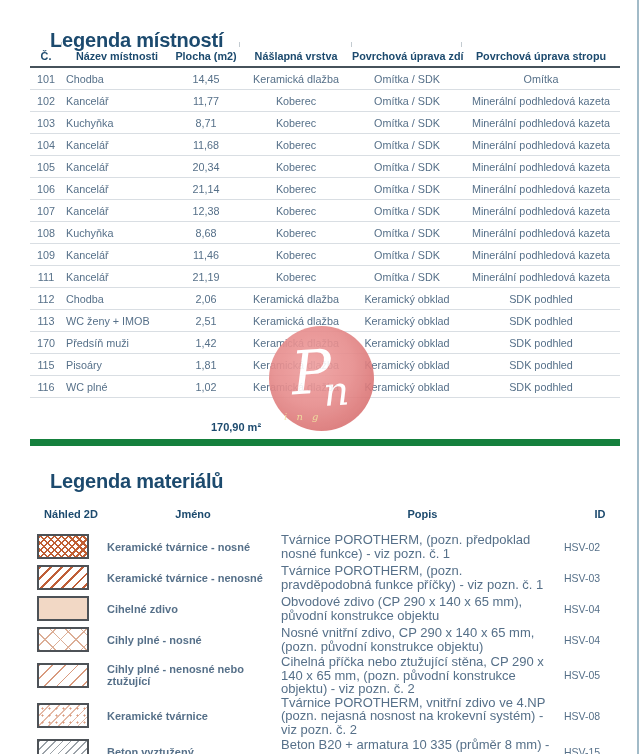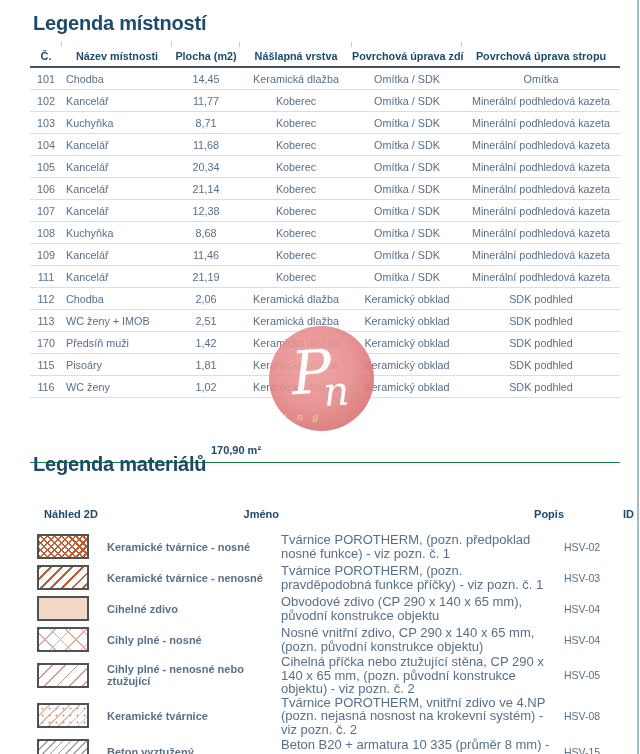--- a/index.html
+++ b/index.html
@@ -1,46 +1,46 @@
 <!DOCTYPE html>
 <html><head>
 <meta charset="utf-8">
 <style>
   html,body{margin:0;padding:0;background:#fff;}
   .page{position:relative;width:640px;height:754px;background:#ffffff;overflow:hidden;
         font-family:"Liberation Sans","DejaVu Sans",sans-serif;}
   .right-border{position:absolute;top:0;right:1px;width:2px;height:754px;background:#a2bbc8;}
 
-  h1.section-title{position:absolute;left:33px;margin:0;font-size:20px;line-height:24px;
+  h1.section-title{position:absolute;left:33px;margin:17px;font-size:20px;line-height:24px;
         font-weight:700;color:#1c4a6e;letter-spacing:-0.2px;}
   #rooms-title{top:11px;}
   #mats-title{top:452px;}
 
   
   table.rooms{position:absolute;left:30px;top:45px;width:590px;border-collapse:collapse;
         table-layout:fixed;font-size:10.8px;color:#567089;}
   table.rooms th{height:21px;font-size:10.8px;font-weight:700;color:#1c4a6e;
         border-bottom:2px solid #46525b;text-align:center;padding:0;white-space:nowrap;position:relative;}
   table.rooms td{height:21px;border-bottom:1px solid #d9dee3;text-align:center;padding:0;
         white-space:nowrap;overflow:hidden;position:relative;}
   table.rooms td.c1{text-align:left;padding-left:4px;margin-top:48px;}
   table.rooms tbody td + td::after{content:"";position:absolute;left:-1px;bottom:-3px;
         width:1px;height:5px;background:#c3cbd1;}
   table.rooms thead th + th::before{content:"";position:absolute;left:-1px;top:-3px;
         width:1px;height:5px;background:#c3cbd1;}
 
-  .total-row{position:absolute;left:30px;top:440px;width:590px;height:22px;
-        border-bottom:1px solid #15803d;}
+  .total-row{position:absolute;left:30px;top:417px;width:590px;height:22px;
+        border-bottom:7px solid #15803d;}
   .total-row span{position:absolute;left:142px;top:4px;width:128px;text-align:center;
         font-size:11px;font-weight:700;color:#1c4a6e;}
 
   
   table.mats{position:absolute;left:37px;top:501px;width:597px;border-collapse:collapse;
         table-layout:fixed;color:#567089;}
-  table.mats th{height:26px;font-size:11px;font-weight:700;color:#1c4a6e;text-align:right;
+  table.mats th{height:26px;font-size:11px;font-weight:700;color:#1c4a6e;text-align:center;
         vertical-align:middle;padding:0 0 4px 2px;}
   table.mats th.m0{text-align:center;padding-left:0;}
   table.mats td{height:31px;vertical-align:middle;padding:0;}
   table.mats td.m1{font-size:11px;padding-left:2px;font-weight:bold;}
   table.mats td.m2{font-size:13px;line-height:13.5px;padding:0 14px 0 2px;}
   table.mats td.m3{font-size:10.5px;}
 
   
   .sw{width:48px;height:21px;border:2px solid #4d5257;background-color:#fff;}
   .sw-crosshatch-dense{background-image:
@@ -204,21 +204,21 @@
         <tr>
           <td class="c0">115</td>
           <td class="c1">Pisoáry</td>
           <td class="c2">1,81</td>
           <td class="c3">Keramická dlažba</td>
           <td class="c4">Keramický obklad</td>
           <td class="c5">SDK podhled</td>
         </tr>
         <tr>
           <td class="c0">116</td>
-          <td class="c1">WC ženy</td>
+          <td class="c1">WC plné</td>
           <td class="c2">1,02</td>
           <td class="c3">Keramická dlažba</td>
           <td class="c4">Keramický obklad</td>
           <td class="c5">SDK podhled</td>
         </tr>
       </tbody>
   </table>
 
   <div class="total-row">
     <span>170,90 m²</span>

